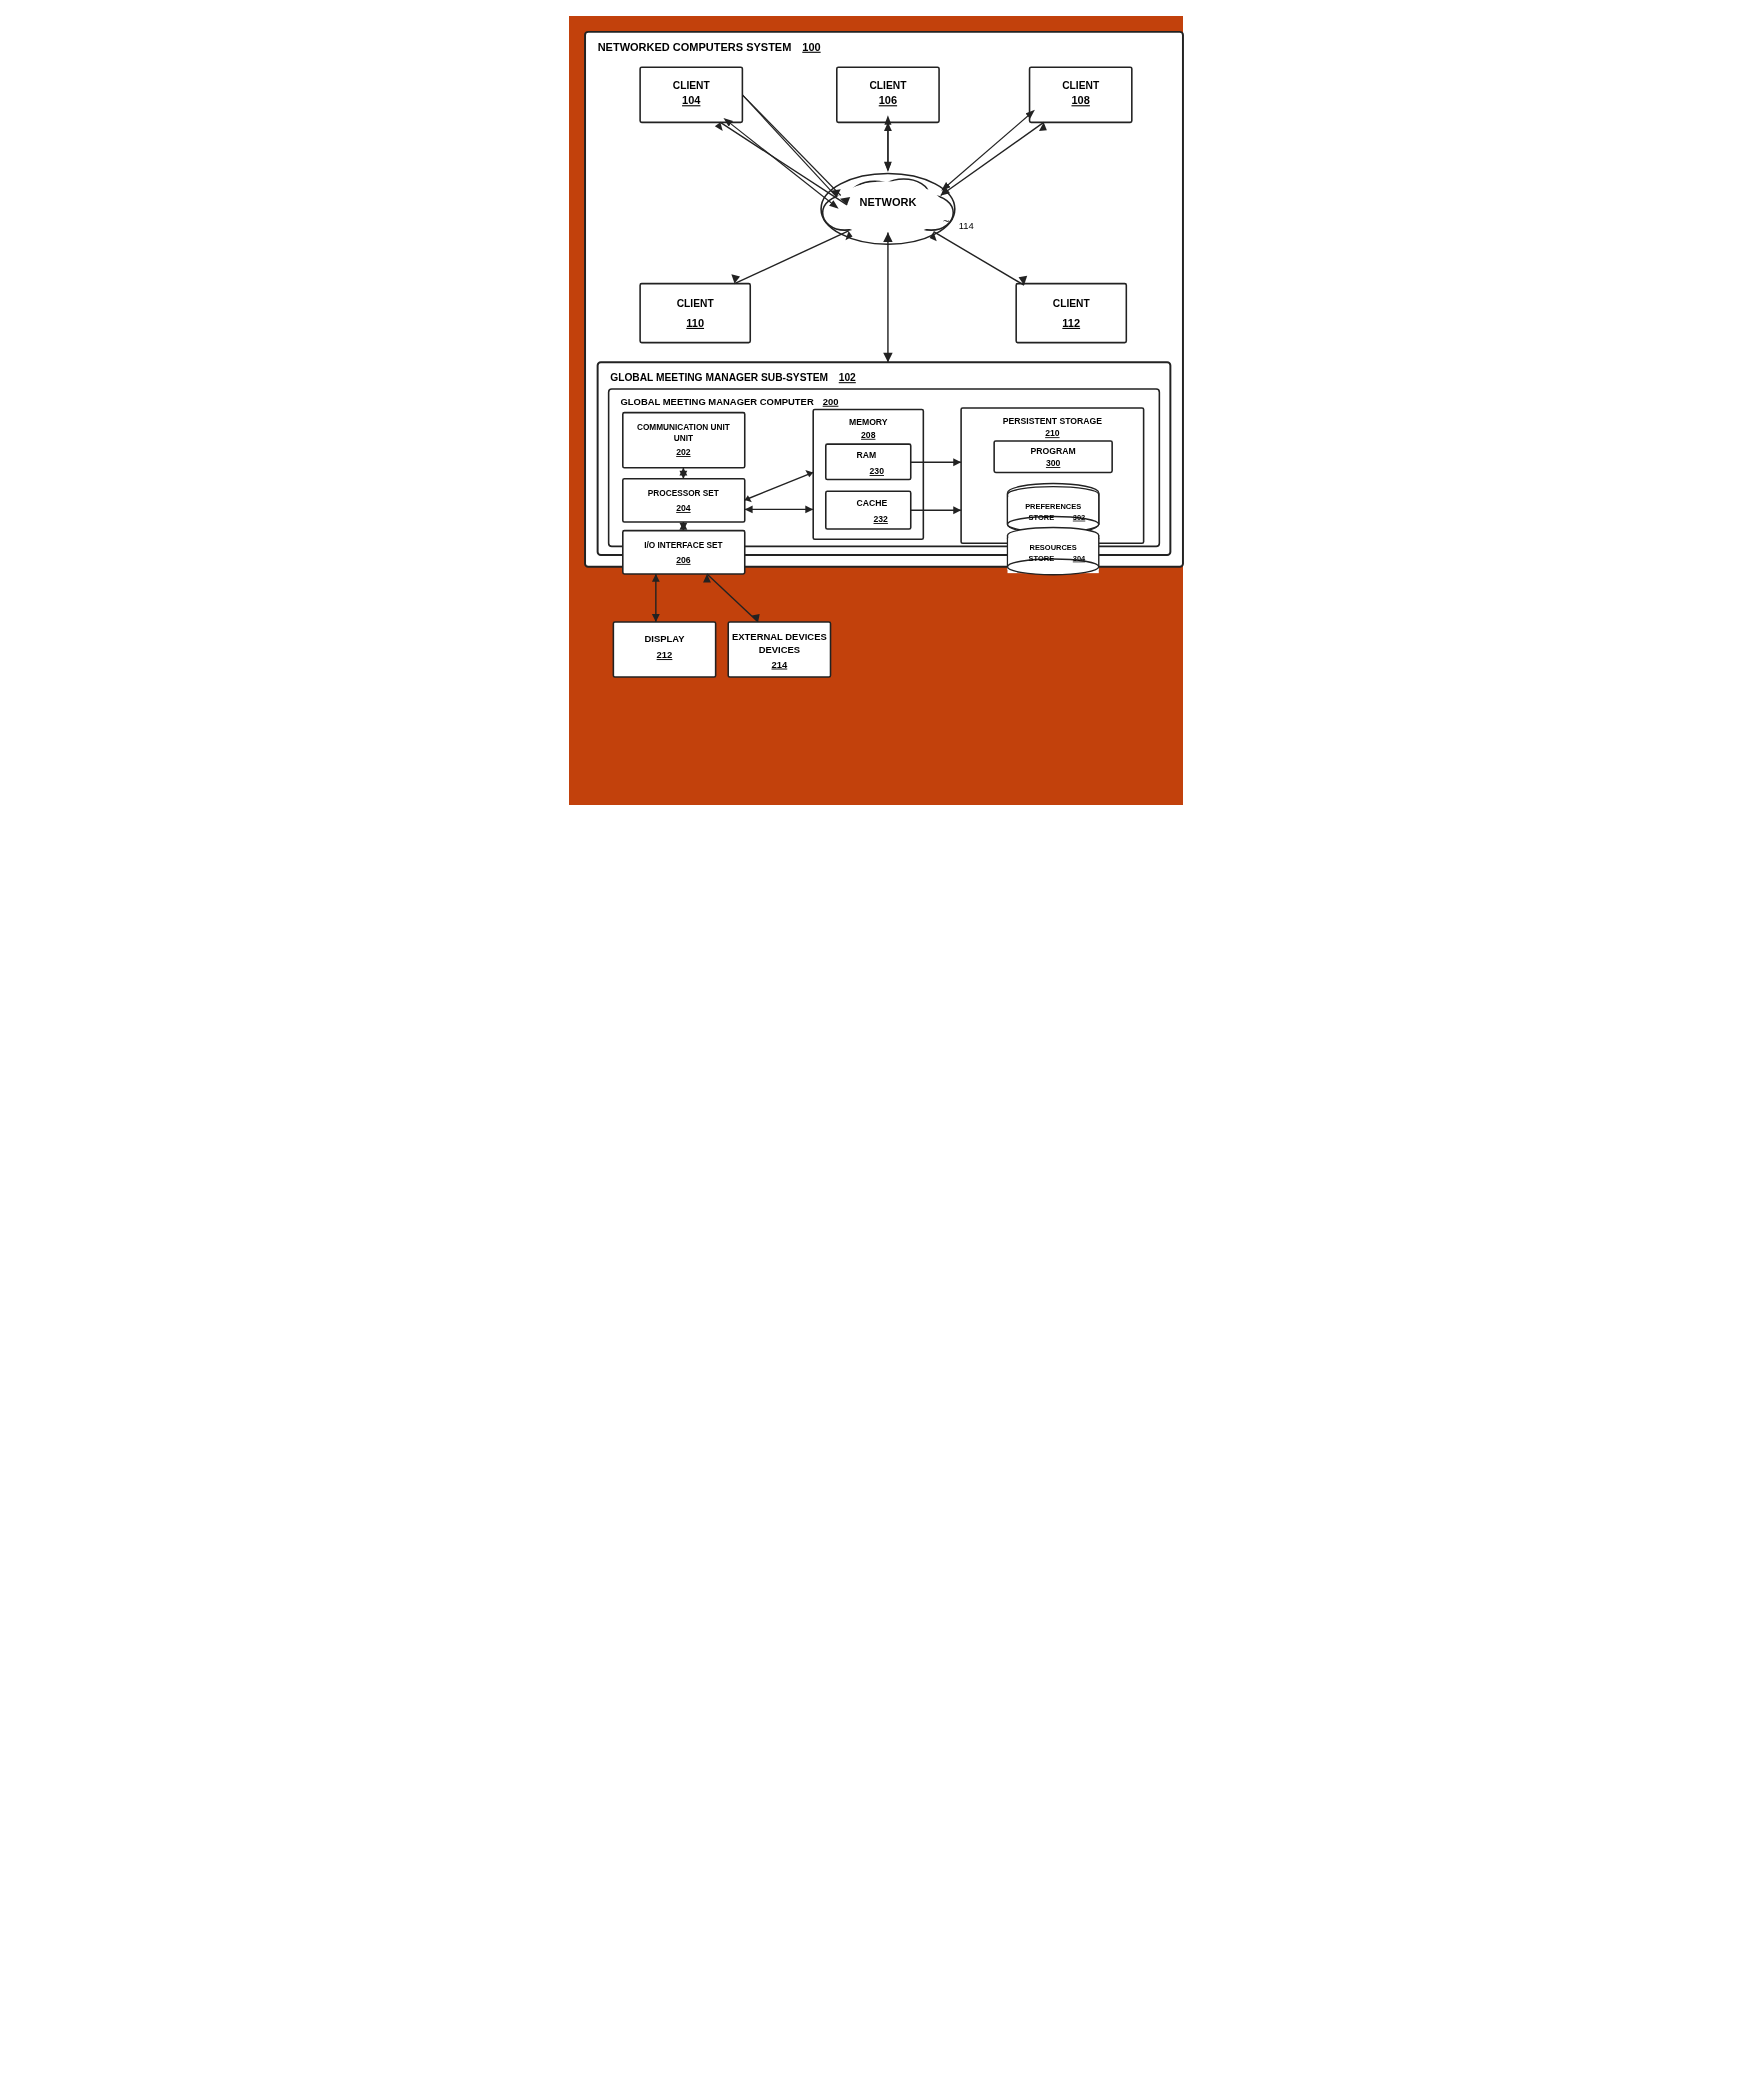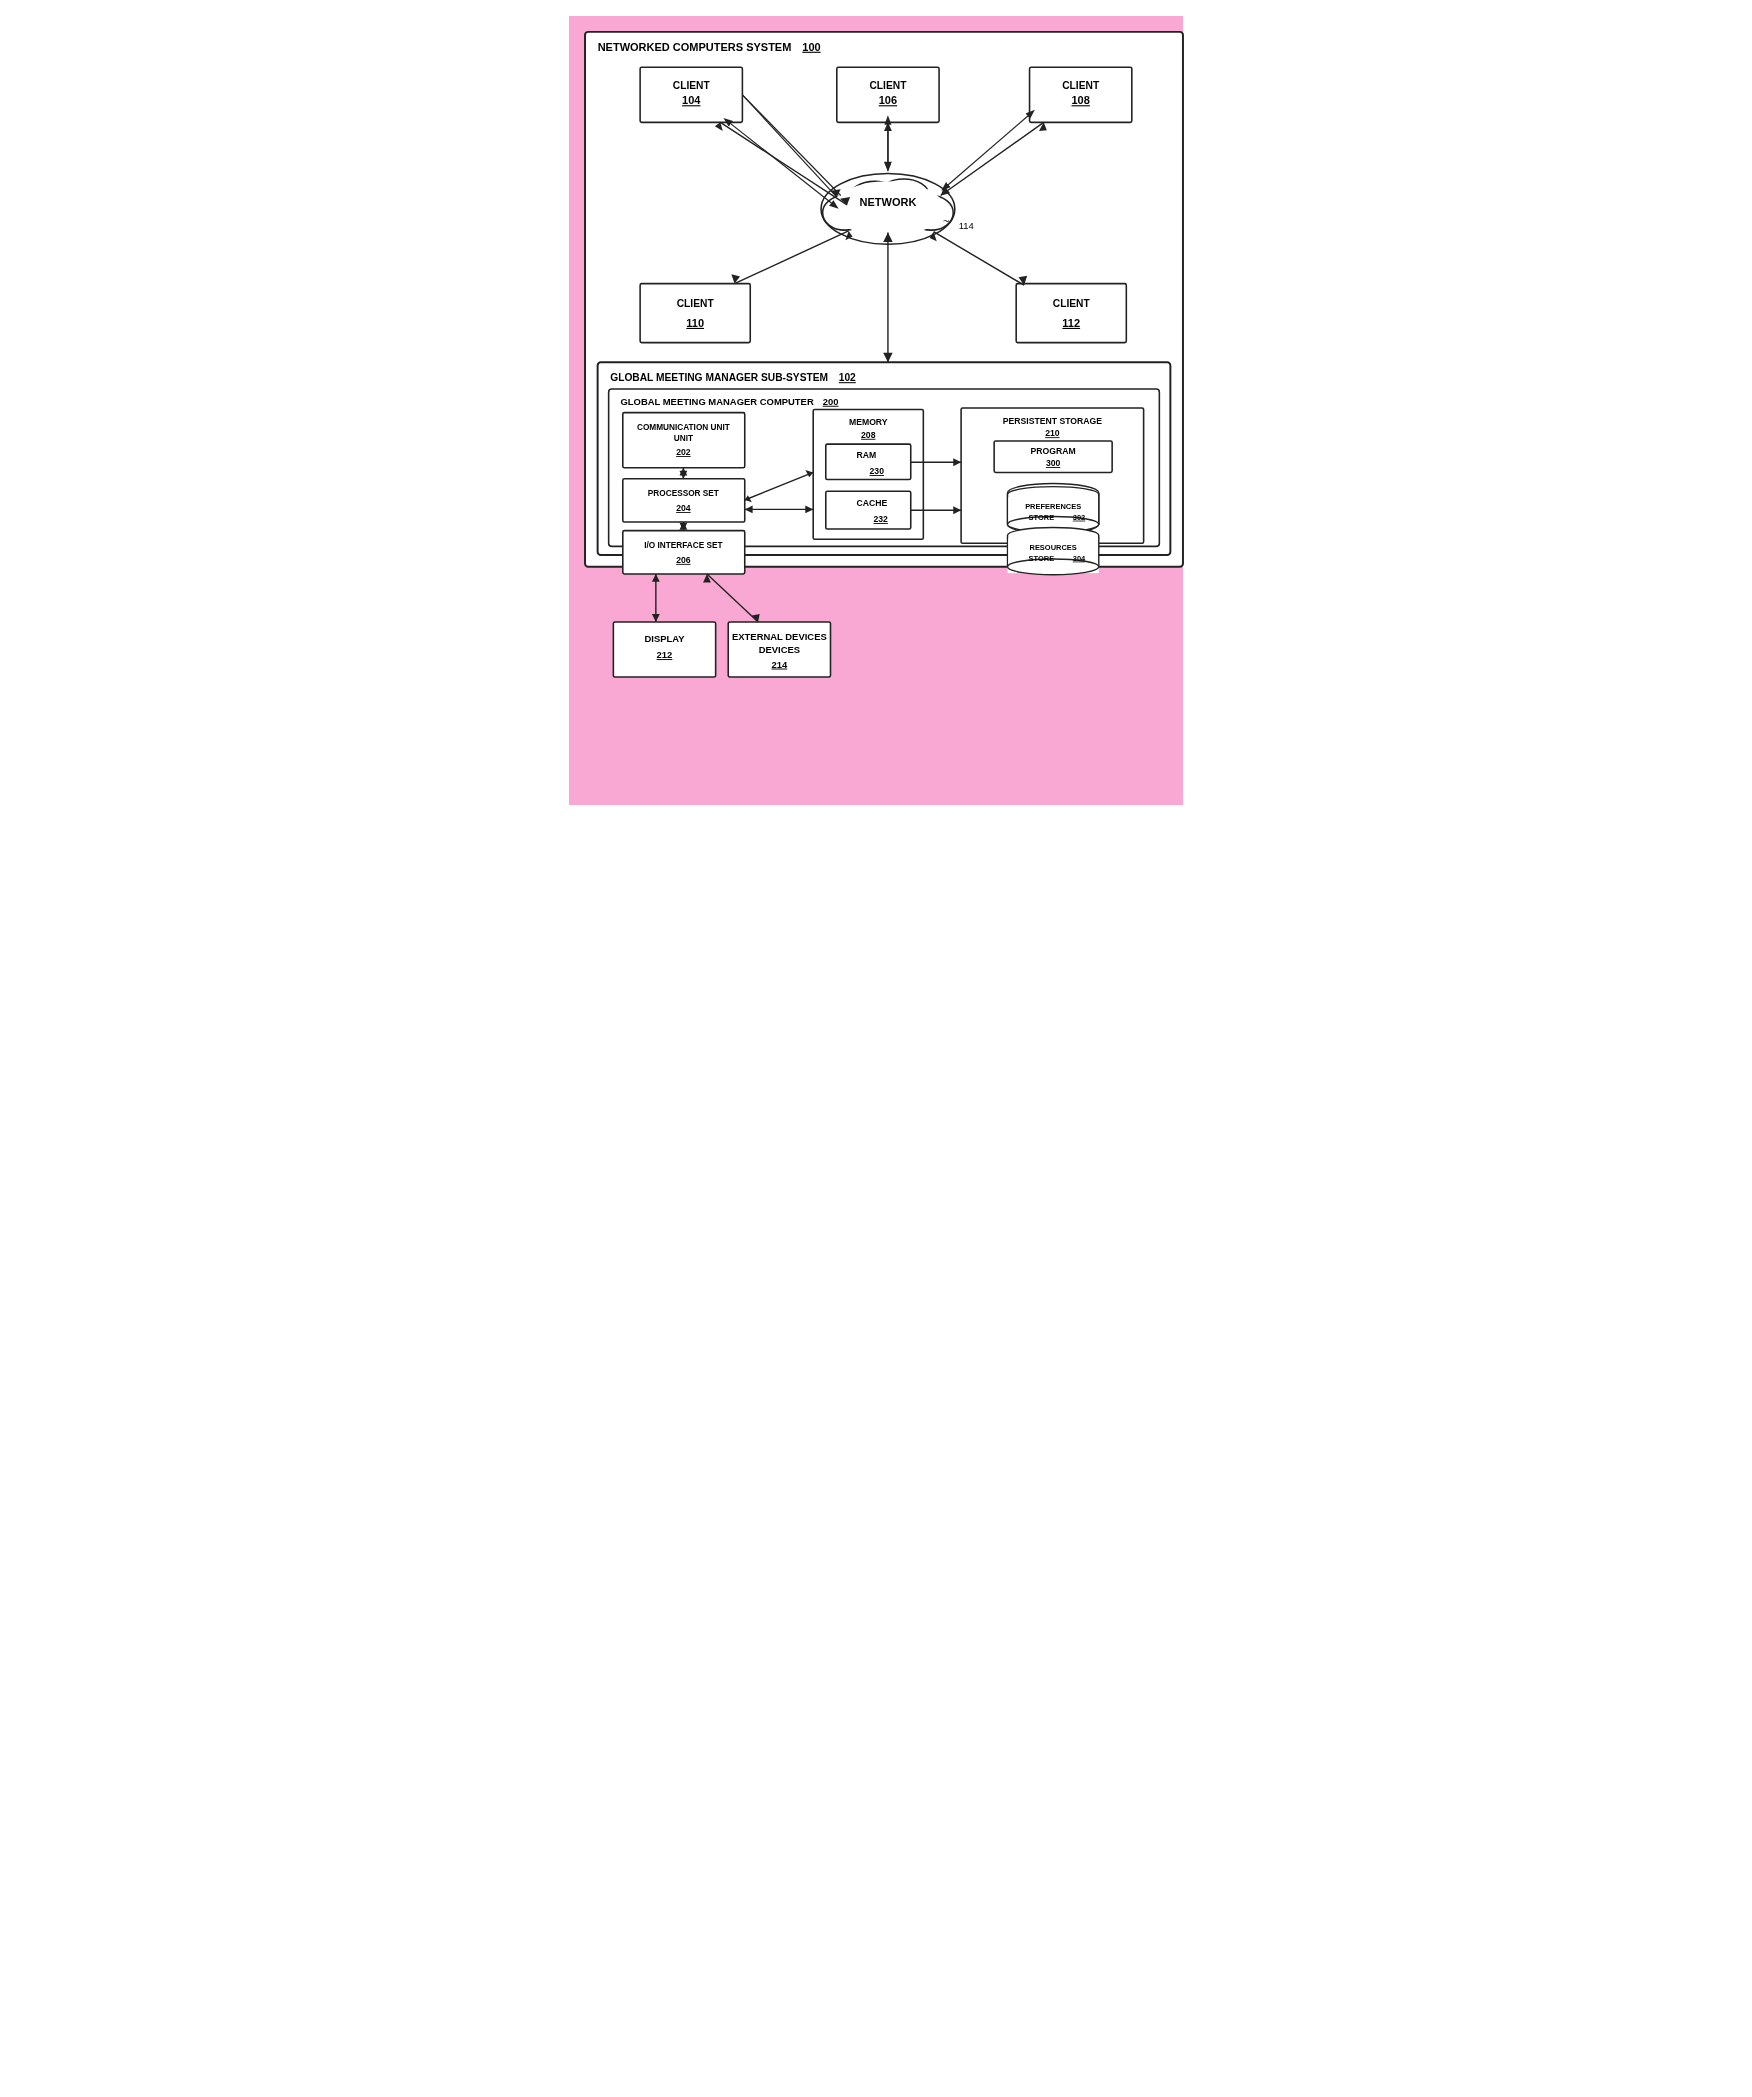--- a/index.html
+++ b/index.html
@@ -7,21 +7,21 @@
       background: #fff;
       font-family: Arial, sans-serif;
       display: flex;
       justify-content: center;
       align-items: flex-start;
       padding: 15.7px;
     }
     .diagram-wrapper {
       width: 614px;
       padding: 7.9px;
-      background: #f9a8d4;
+      background: #c2410c;
     }
   </style>
 </head>
 <body>
 
 <div class="diagram-wrapper">
   <svg width="614" height="771" viewBox="0 0 780 980">
 
     <rect x="10" y="10" width="760" height="680" rx="4" ry="4" fill="white" stroke="#222" stroke-width="2.5"></rect>
 

